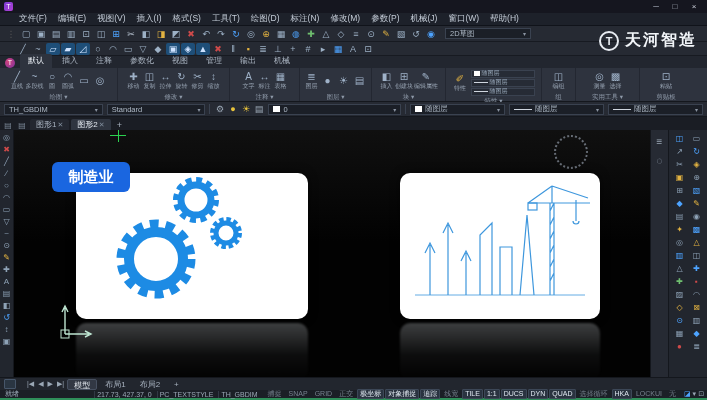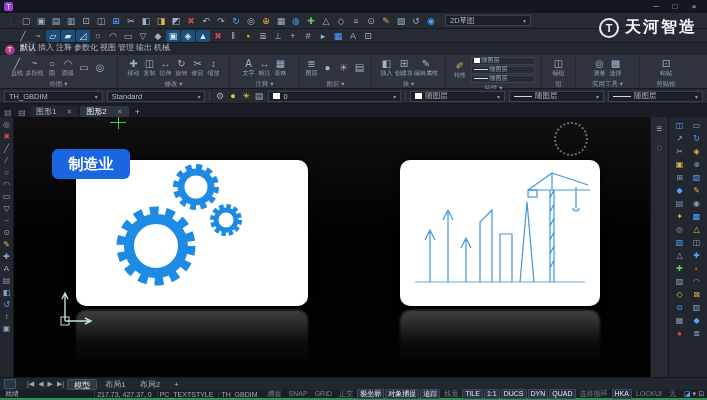--- a/index.html
+++ b/index.html
@@ -31,21 +31,21 @@
   .brand { position:absolute; right:10px; top:4px; display:flex; align-items:center; gap:6px; z-index:5; }
   .brand-circle { width:20px; height:20px; border:2px solid #e8ecf2; border-radius:50%;
     color:#e8ecf2; font-size:11px; font-weight:bold; display:flex; align-items:center; justify-content:center; }
   .brand-text { color:#f2f5f9; font-size:16px; font-weight:bold; letter-spacing:2px; }
 
   
   .ribbon-tabs { height:12px; background:#22262f; display:flex; align-items:flex-end; padding-left:2px; gap:2px; flex:none; }
   .rtab-logo { width:16px; height:11px; display:flex; align-items:center; justify-content:center; }
   .rtab-logo span { width:10px; height:10px; border-radius:50%; background:radial-gradient(circle at 35% 35%,#d4457b,#7b2fa0);
     color:#fff; font-size:7px; line-height:10px; text-align:center; }
-  .rtab { color:#aab4c1; font-size:8px; padding:1px 0 2px; white-space:nowrap; }
+  .rtab { color:#aab4c1; font-size:8px; padding:1px 8px 2px; white-space:nowrap; }
   .rtab.active { background:#2e333e; color:#e8edf3; border-radius:2px 2px 0 0; }
   .ribbon-panels { height:34px; background:#2e333e; border-bottom:1px solid #14171d; display:flex; flex:none; }
   .rpanel { height:100%; display:flex; flex-direction:column; border-right:1px solid #232731; padding:1px 2px 0; }
   .rpanel-items { flex:1; display:flex; align-items:center; gap:1px; justify-content:center; }
   .rp-item { display:flex; flex-direction:column; align-items:center; width:auto; min-width:15px; }
   .rp-item .g { font-size:10px; color:#9fb2c8; line-height:12px; }
   .rp-item .t { font-size:6px; color:#97a3b2; line-height:7px; white-space:nowrap; }
   .rpanel-label { height:9px; text-align:center; color:#8e99a8; font-size:6.5px; line-height:9px; white-space:nowrap; }
   .mini-dd { width:64px; height:8px; background:#262b35; border:1px solid #3a4250; color:#9fb0c2;
     font-size:6px; display:flex; align-items:center; padding:0 2px; gap:2px; margin:0.5px 0; }
@@ -57,21 +57,21 @@
   .dd { height:11px; background:#1b1f27; border:1px solid #3a4250; color:#aeb9c6; font-size:7.5px;
     display:flex; align-items:center; padding:0 4px; gap:3px; }
   .dd .car { margin-left:auto; font-size:6px; color:#8a93a1; }
   .swatch { width:7px; height:6px; background:#fff; flex:none; }
   .lnsample { width:18px; border-top:1px solid #cfd6df; flex:none; }
   .sep { width:1px; height:10px; background:#3a4250; flex:none; }
 
   
   .filetabs { height:13px; background:#1a1d24; display:flex; align-items:flex-end; padding-left:2px; gap:2px; flex:none; }
   .ft-ico { width:12px; color:#7f8c9b; font-size:8px; text-align:center; }
-  .ftab { height:11px; display:flex; align-items:center; gap:10px; padding:0 6px; background:#232730;
+  .ftab { height:11px; display:flex; align-items:center; gap:1px; padding:0 6px; background:#232730;
     color:#a8b2bf; font-size:8px; border-radius:2px 2px 0 0; }
   .ftab.active { background:#2f3540; color:#e2e8ef; }
   .ftab .x { font-size:7px; color:#7f8c9b; }
   .ftab-add { color:#a8b2bf; font-size:9px; padding:0 4px; }
 
   
   .main { flex:1; display:flex; min-height:0; }
   .left-strip { width:14px; background:#22262e; border-right:1px solid #14171d; display:flex; flex-direction:column; align-items:center; padding-top:2px; gap:1px; flex:none; }
   .ls-ico { width:12px; height:11px; font-size:8px; color:#8ea2b6; display:flex; align-items:center; justify-content:center; }
   .canvas { flex:1; position:relative; background:linear-gradient(#101010, #020202 45%); overflow:hidden; }
@@ -125,20 +125,36 @@
 
   <div class="titlebar">
     <div class="appicon">T</div>
     <div class="win-controls">
       <div class="win-btn">─</div>
       <div class="win-btn">□</div>
       <div class="win-btn">×</div>
     </div>
   </div>
 
+  <div class="menubar">
+
+  <div class="menu-item">文件(F)</div>
+      <div class="menu-item">编辑(E)</div>
+      <div class="menu-item">视图(V)</div>
+      <div class="menu-item">插入(I)</div>
+      <div class="menu-item">格式(S)</div>
+      <div class="menu-item">工具(T)</div>
+      <div class="menu-item">绘图(D)</div>
+      <div class="menu-item">标注(N)</div>
+      <div class="menu-item">修改(M)</div>
+      <div class="menu-item">参数(P)</div>
+      <div class="menu-item">机械(J)</div>
+      <div class="menu-item">窗口(W)</div>
+      <div class="menu-item">帮助(H)</div>
+    </div>
 
   <div class="toolbar1">
     <span class="tb-ico" style="color:#555">⋮</span>
     <span style="display:flex;gap:1px;align-items:center">
 
     <span class="tb-ico">
           <span style="color: rgb(157, 177, 198);">▢</span>
         </span>
         <span class="tb-ico">
           <span style="color: rgb(157, 177, 198);">▣</span>

